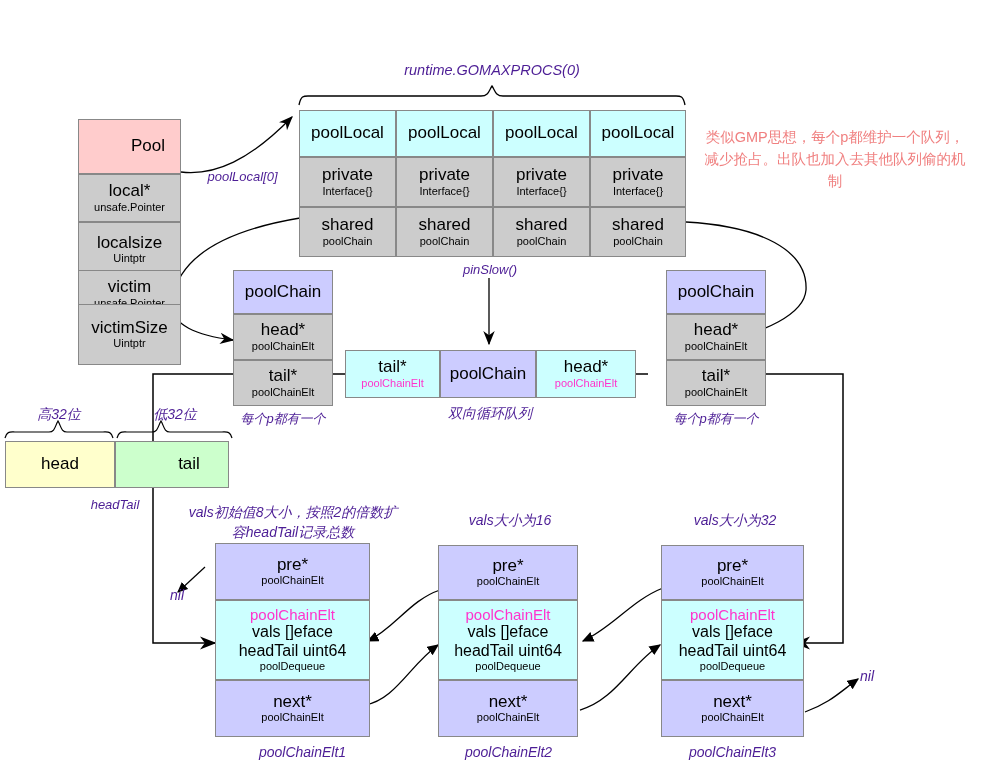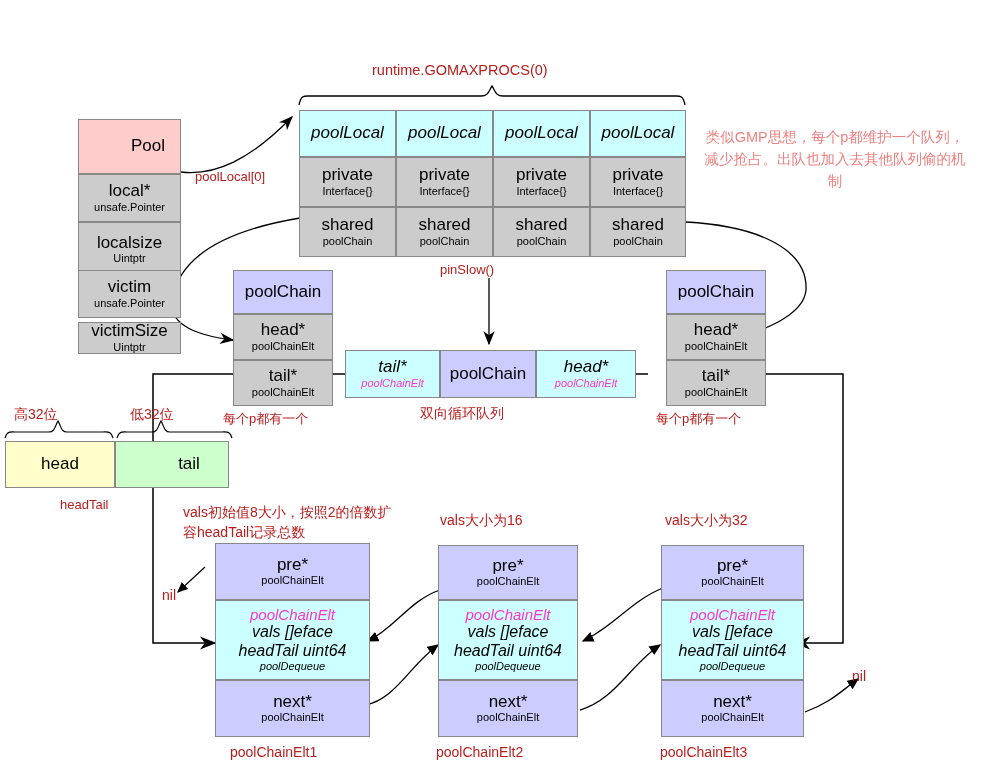--- a/index.html
+++ b/index.html
@@ -9,30 +9,30 @@
     font-family:"Liberation Sans","DejaVu Sans",sans-serif;
     position:relative;
     overflow:hidden;
     color:#000;
   }
   #canvas{position:absolute;left:0;top:0;width:981px;height:768px;}
   .cell{position:absolute;box-sizing:border-box;border:1px solid #888;
         display:flex;flex-direction:column;align-items:center;justify-content:center;
         text-align:center;line-height:1.08;}
   .gray{background:#cccccc;}
-  .cyan{background:#ccffff;font-style:italic;}
+  .cyan{background:#ccffff;}
   .violet{background:#ccccff;}
   .pink{background:#ffcccc;padding-left:37px;}
   .yellow{background:#ffffcc;}
   .green{background:#ccffcc;padding-left:34px;}
   .t-main{font-size:17px;color:#000;}
   .t-sub{font-size:11px;color:#000;margin-top:1px;}
   .t-magenta{font-size:15px;color:#ff33cc;}
   .t-hdr{font-size:17px;}
-  .note{position:absolute;color:#b91c1c;font-size:13px;text-align:left;line-height:1.35;}
+  .note{position:absolute;color:#4c1d95;font-size:13px;text-align:center;line-height:1.35;font-style:italic;}
   .note-red{position:absolute;color:#f08080;font-size:14.5px;text-align:center;line-height:1.5;}
   svg.overlay{position:absolute;left:0;top:0;width:981px;height:768px;pointer-events:none;}
   .vals-line{font-size:16px;line-height:1.16;}
 </style>
 </head>
 <body>
 
 <div id="canvas">
 
   <svg class="overlay" viewBox="0 0 981 768">
@@ -94,21 +94,21 @@
   <div class="cell gray" style="left:78px;top:222px;width:103px;height:55px;">
     <div class="t-main">localsize</div>
     <div class="t-sub">Uintptr</div>
   </div>
 
   <div class="cell gray" style="left:78px;top:270px;width:103px;height:48px;">
     <div class="t-main">victim</div>
     <div class="t-sub">unsafe.Pointer</div>
   </div>
 
-  <div class="cell gray" style="left:78px;top:322px;width:103px;height:32px;text-align:center;">
+  <div class="cell gray" style="left:78px;top:304px;width:103px;height:61px;text-align:center;">
     <div class="t-main">victimSize</div>
     <div class="t-sub">Uintptr</div>
   </div>
 
   <div class="note" style="left:195px;top:168px;width:95px;">poolLocal[0]</div>
 
   <div class="note" style="left:372px;top:61px;width:240px;font-size:14.5px;">runtime.GOMAXPROCS(0)</div>
 
   <div class="cell cyan" style="left:299px;top:110px;width:97px;height:47px;">
     <div class="t-hdr">poolLocal</div>

